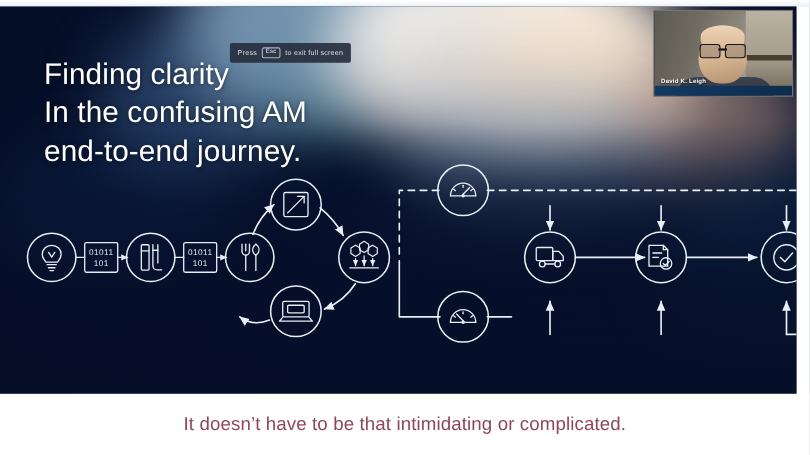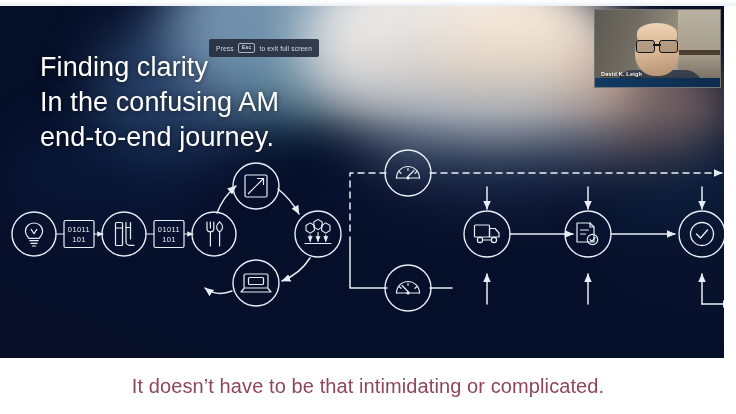--- a/index.html
+++ b/index.html
@@ -95,28 +95,28 @@
   .pip-body{ position:absolute; left:20px; top:60px; width:88px; height:24px;
     border-radius:18px 18px 0 0;
     background:linear-gradient(180deg,#3c4350 0%,#2b313c 100%); }
   .pip-name{ position:absolute; left:6px; bottom:10px; z-index:4;
     color:#ffffff; font-size:5.5px; letter-spacing:.2px; font-weight:700;
     text-shadow:0 1px 2px rgba(0,0,0,.9); }
   .pip-bar{ position:absolute; left:0; right:0; bottom:0; height:9px;
     background:linear-gradient(90deg,#123a63 0%,#0d2c4d 100%); }
 
   
-  .diagram{ position:absolute; inset:0; z-index:7; }
+  .diagram{ position:absolute; inset:0; z-index:7;padding-left:13px; }
   .diagram svg{ display:block; width:736px; height:352px; }
 
   
   .caption{ position:absolute; left:0; top:358px; width:736px; height:56px;
             display:flex; align-items:center; justify-content:center;
             background:#ffffff; }
-  .caption span{ color:#8f4757; font-size:20px; letter-spacing:.1px;
+  .caption span{ color:#8f4757; font-size:17px; letter-spacing:.1px;
                  font-weight:400; }
 </style>
 </head>
 <body>
 
 <div id="app">
 
   <div class="top-strip"></div>
 
   <div class="slide">

